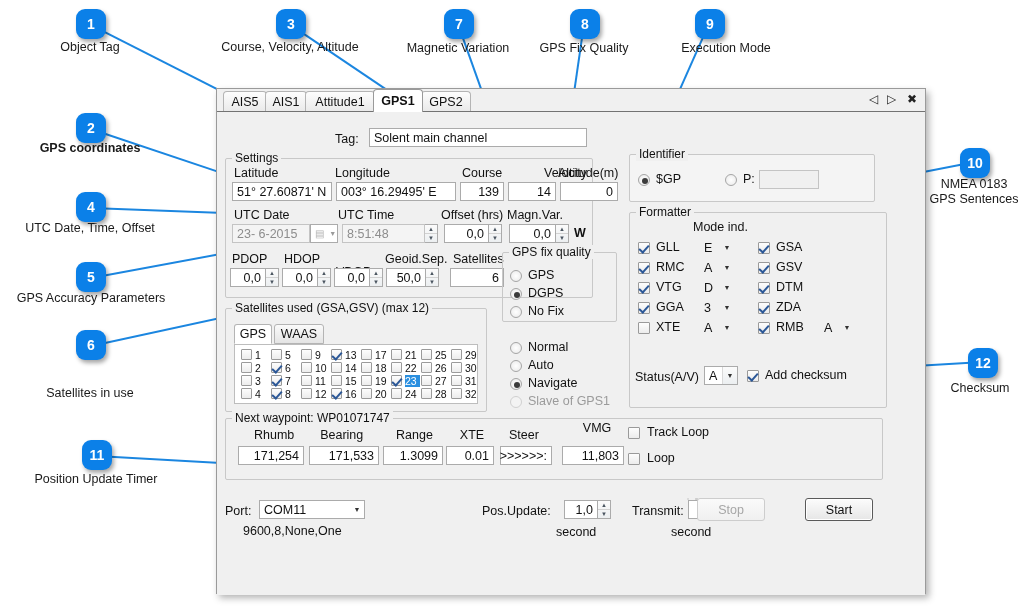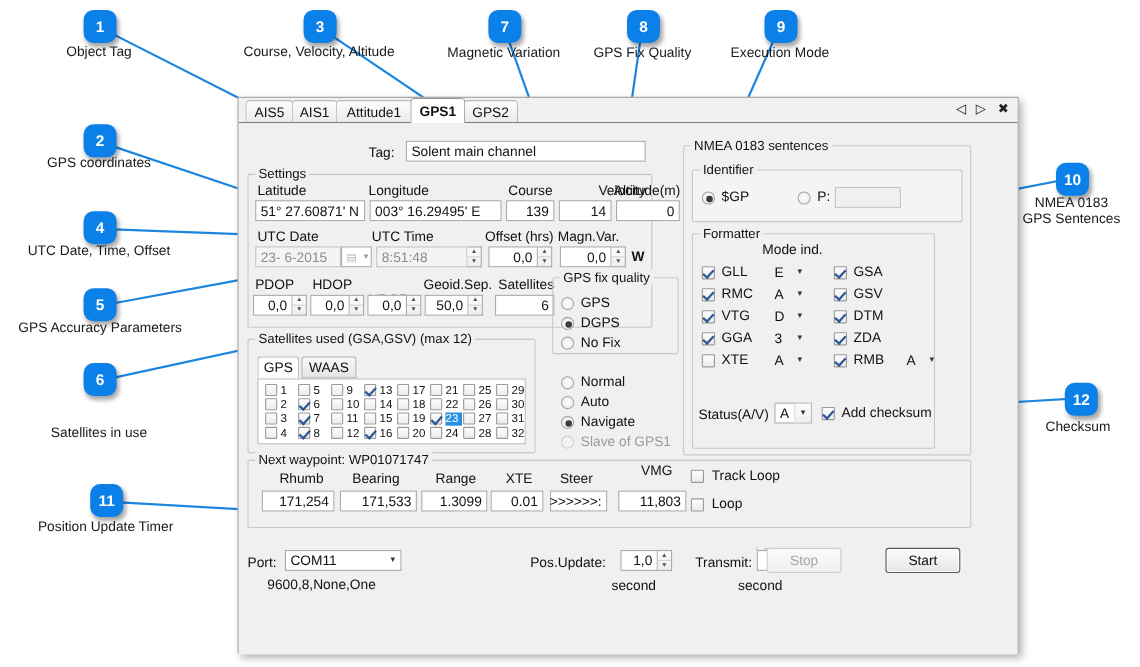--- a/index.html
+++ b/index.html
@@ -95,42 +95,42 @@
 </style>
 </head>
 <body>
 
 <div id="callout-layer">
     <div class="leader" style="left: 91px; top: 24px; width: 234.344px; transform: rotate(26.8931deg);"></div>
     <div class="badge" style="left: 76px; top: 9px;">1</div>
     <div class="co-label" style="left: 0px; top: 40px; width: 180px;">Object Tag</div>
     <div class="leader" style="left: 91px; top: 128px; width: 138.192px; transform: rotate(18.5661deg);"></div>
     <div class="badge" style="left: 76px; top: 113px;">2</div>
-    <div class="co-label" style="left: 0px; top: 141px; width: 180px;">GPS coordinates</div>
+    <div class="co-label" style="left: 0px; top: 141px; width: 180px; font-weight: bold;">GPS coordinates</div>
     <div class="leader" style="left: 291px; top: 24px; width: 248.51px; transform: rotate(34.0098deg);"></div>
     <div class="badge" style="left: 276px; top: 9px;">3</div>
     <div class="co-label" style="left: 200px; top: 40px; width: 180px;">Course, Velocity, Altitude</div>
     <div class="leader" style="left: 91px; top: 207px; width: 133.094px; transform: rotate(2.15296deg);"></div>
     <div class="badge" style="left: 76px; top: 192px;">4</div>
     <div class="co-label" style="left: 0px; top: 221px; width: 180px;">UTC Date, Time, Offset</div>
     <div class="leader" style="left: 91px; top: 277px; width: 137.295px; transform: rotate(-10.4915deg);"></div>
     <div class="badge" style="left: 76px; top: 262px;">5</div>
     <div class="co-label" style="left: 0px; top: 291px; width: 182px;">GPS Accuracy Parameters</div>
     <div class="leader" style="left: 91px; top: 345px; width: 179.078px; transform: rotate(-12.2512deg);"></div>
     <div class="badge" style="left: 76px; top: 330px;">6</div>
     <div class="co-label" style="left: 0px; top: 386px; width: 180px;">Satellites in use</div>
     <div class="leader" style="left: 459px; top: 24px; width: 199.582px; transform: rotate(70.3848deg);"></div>
     <div class="badge" style="left: 444px; top: 9px;">7</div>
     <div class="co-label" style="left: 370px; top: 41px; width: 176px;">Magnetic Variation</div>
     <div class="leader" style="left: 585px; top: 24px; width: 223.305px; transform: rotate(98.239deg);"></div>
     <div class="badge" style="left: 570px; top: 9px;">8</div>
     <div class="co-label" style="left: 500px; top: 41px; width: 168px;">GPS Fix Quality</div>
     <div class="leader" style="left: 710px; top: 24px; width: 359.94px; transform: rotate(113.93deg);"></div>
     <div class="badge" style="left: 695px; top: 9px;">9</div>
-    <div class="co-label" style="left: 625px; top: 41px; width: 168px;">Execution Mode</div>
+    <div class="co-label" style="left: 642px; top: 41px; width: 168px;">Execution Mode</div>
     <div class="leader" style="left: 975px; top: 163px; width: 219.064px; transform: rotate(168.947deg);"></div>
     <div class="badge" style="left: 960px; top: 148px;">10</div>
     <div class="co-label" style="left: 902px; top: 177px; width: 144px;">NMEA 0183
 GPS Sentences</div>
     <div class="leader" style="left: 97px; top: 455px; width: 333.542px; transform: rotate(3.26559deg);"></div>
     <div class="badge" style="left: 82px; top: 440px;">11</div>
     <div class="co-label" style="left: 6px; top: 472px; width: 180px;">Position Update Timer</div>
     <div class="leader" style="left: 983px; top: 363px; width: 223.379px; transform: rotate(176.664deg);"></div>
     <div class="badge" style="left: 968px; top: 348px;">12</div>
     <div class="co-label" style="left: 908px; top: 381px; width: 144px;">Checksum</div>
@@ -319,34 +319,31 @@
           <div class="satno" style="left: 230px; top: 4px;">29</div>
           <div class="cb" style="left: 216px; top: 17px; width: 11px; height: 11px;"></div>
           <div class="satno" style="left: 230px; top: 17px;">30</div>
           <div class="cb" style="left: 216px; top: 30px; width: 11px; height: 11px;"></div>
           <div class="satno" style="left: 230px; top: 30px;">31</div>
           <div class="cb" style="left: 216px; top: 43px; width: 11px; height: 11px;"></div>
           <div class="satno" style="left: 230px; top: 43px;">32</div>
         </div>
     </div>
 
-    <div class="grp" style="left:404px;top:20px;width:262px;height:282px;">
-      <div class="cap">NMEA 0183 sentences</div>
-    </div>
 
     <div class="grp" style="left:412px;top:42px;width:246px;height:48px;background:#f4f4f4;">
       <div class="cap" style="background:#f0f0f0;">Identifier</div>
     </div>
     <div class="rb on" style="left:421px;top:62px;"></div>
     <div class="lbl" style="left:439px;top:60px;">$GP</div>
     <div class="rb" style="left:508px;top:62px;"></div>
     <div class="lbl" style="left:526px;top:60px;">P:</div>
     <div class="fld dim" style="left:542px;top:58px;width:60px;background:#f0f0f0;"></div>
 
-    <div class="grp" style="left:412px;top:100px;width:221px;height:196px;">
+    <div class="grp" style="left:412px;top:100px;width:258px;height:196px;">
       <div class="cap">Formatter</div>
     </div>
     <div class="lbl" style="left:476px;top:108px;">Mode ind.</div>
     <div id="fmtleft">
         <div class="cb on" style="left: 421px; top: 130px;"></div>
         <div class="lbl" style="left: 439px; top: 128px;">GLL</div>
         <div class="drop flat" style="left: 483px; top: 126px; width: 34px;">
           <div class="v">E</div>
           <div class="ar" style="border: none; background: transparent;">▼</div>
         </div>

